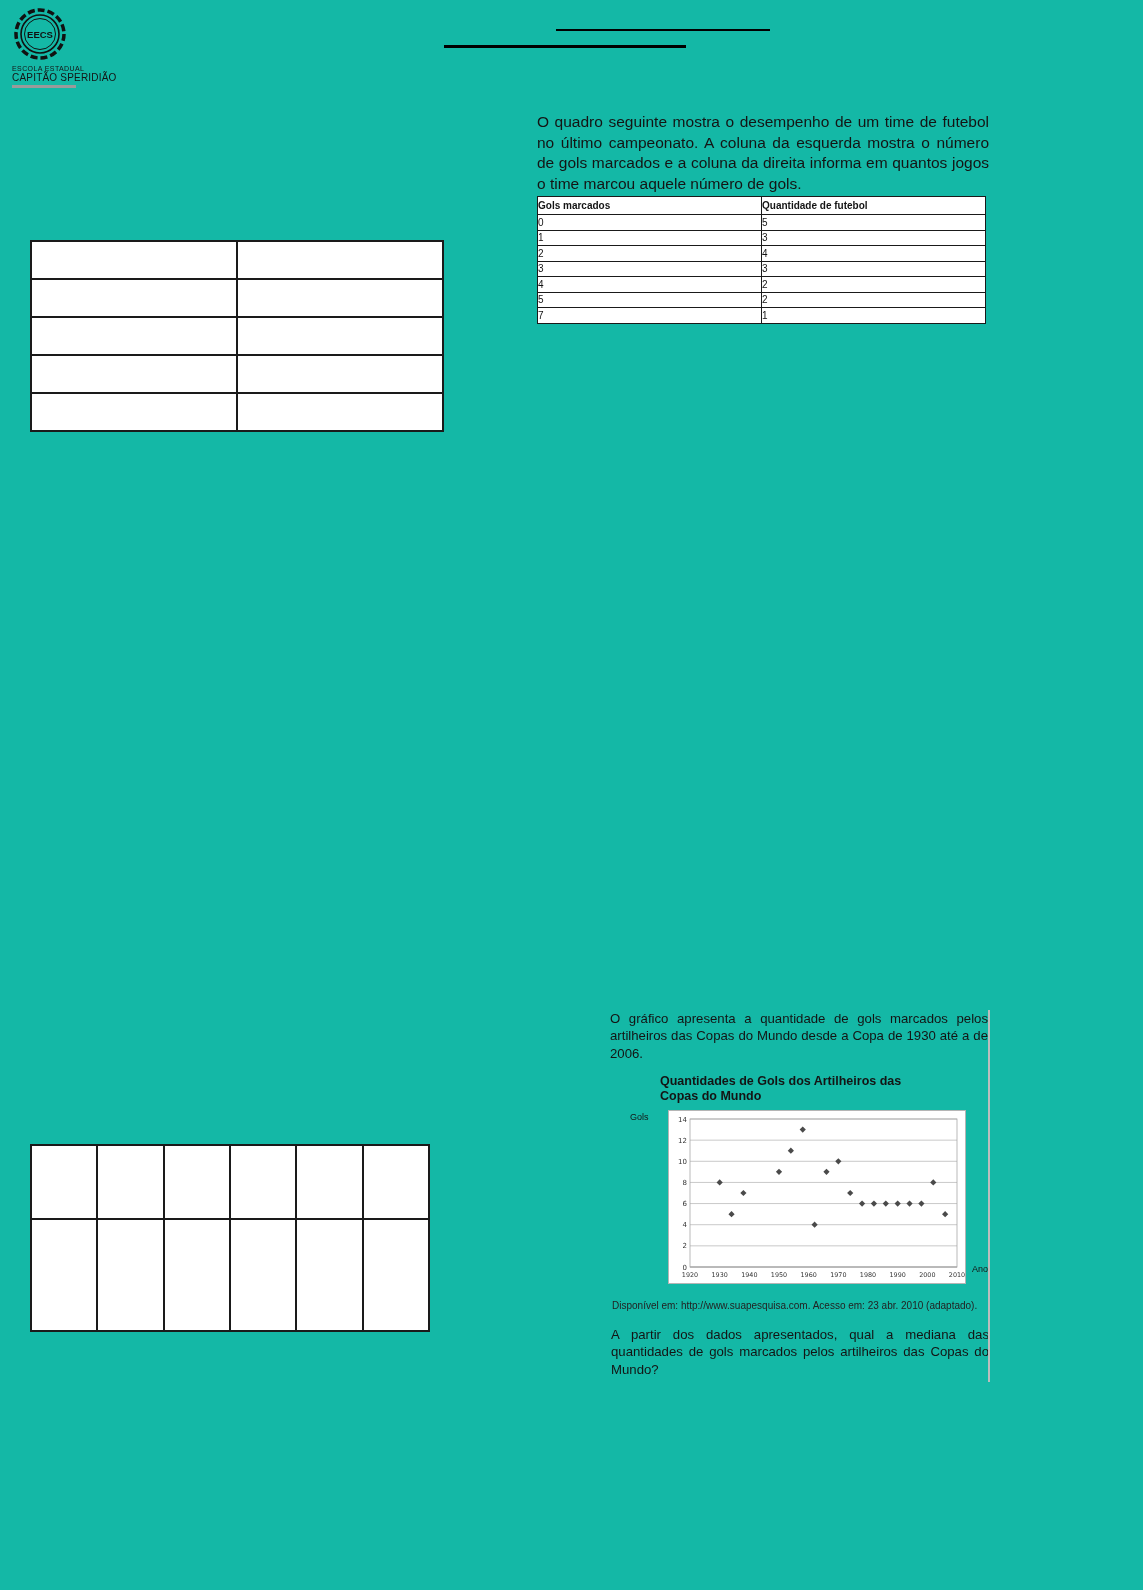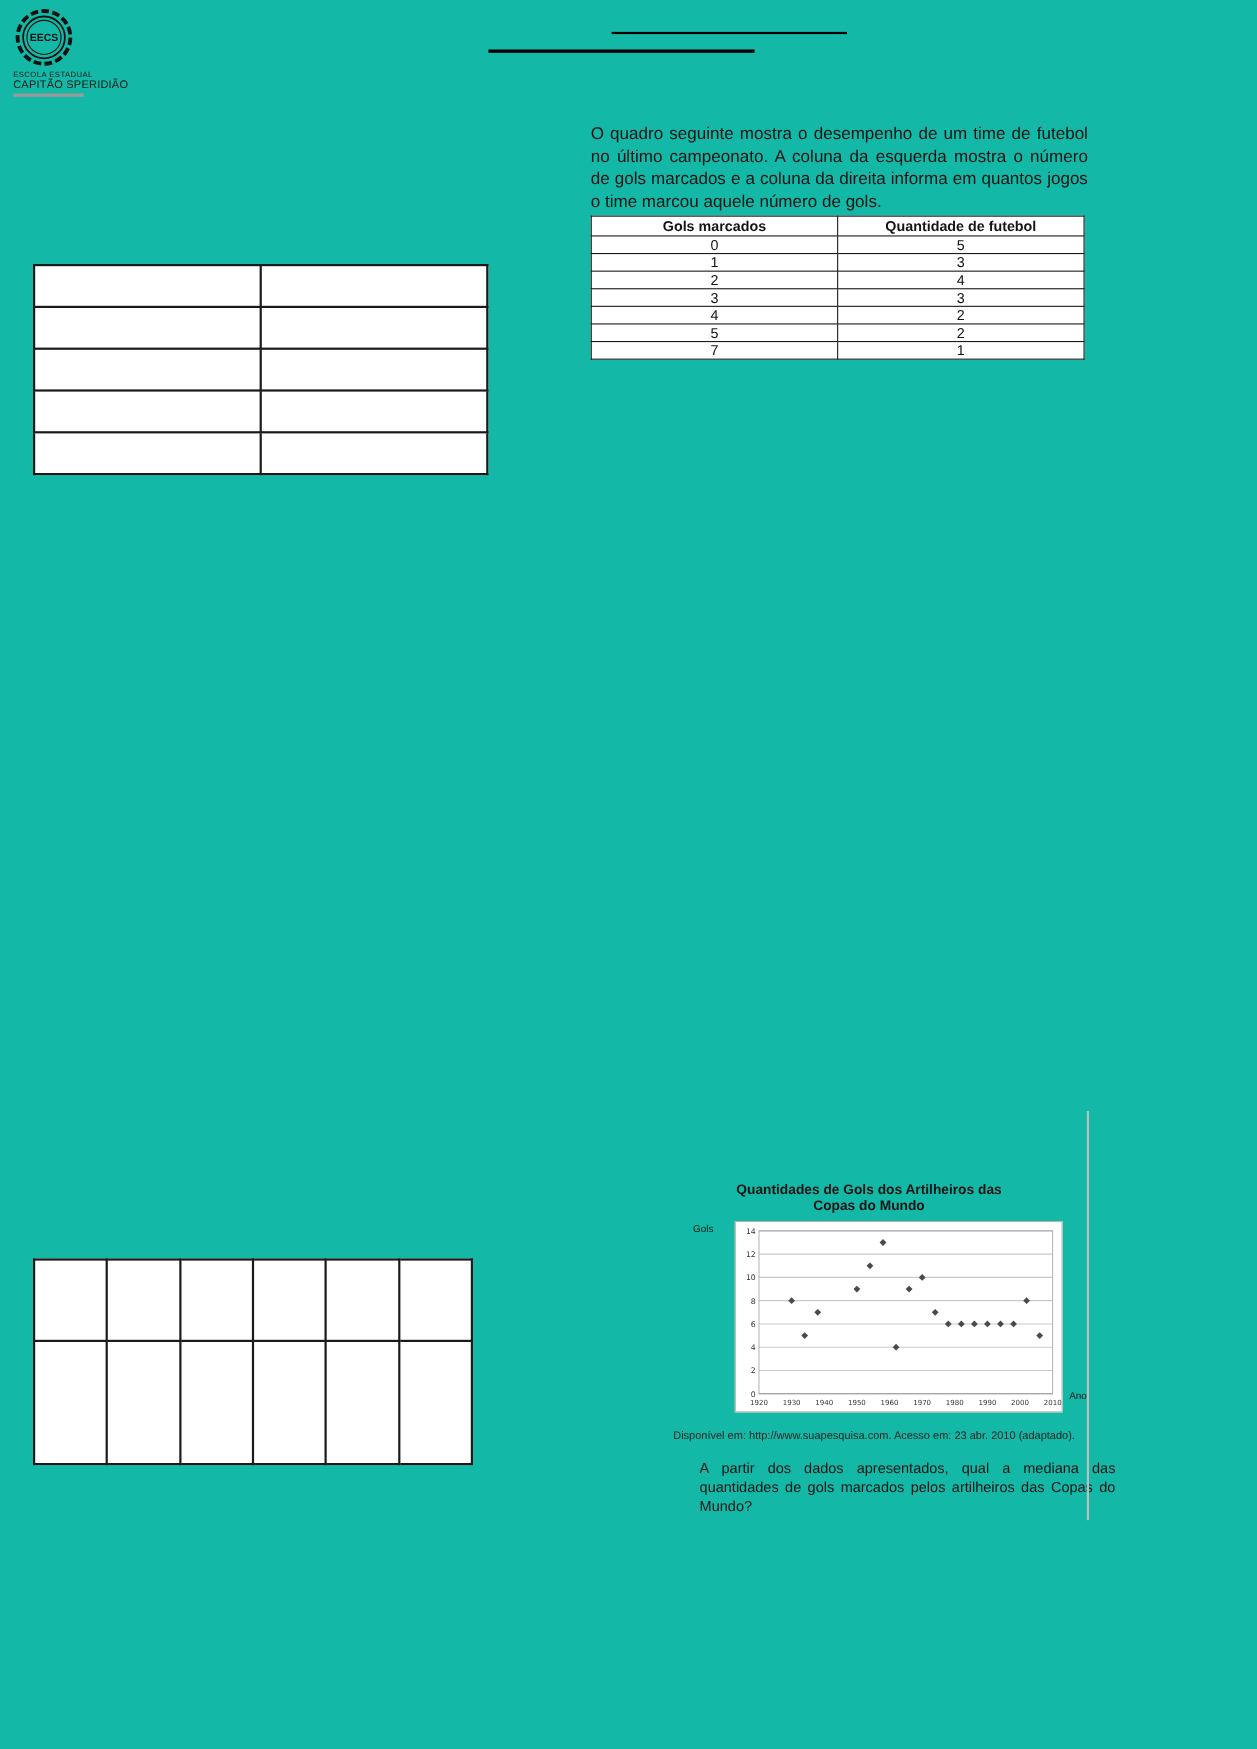--- a/index.html
+++ b/index.html
@@ -18,39 +18,39 @@
 
   
   .blank-line { position:absolute; background:#000; }
   .blank-line-1 { left:556px; top:29px; width:214px; height:2px; }
   .blank-line-2 { left:444px; top:45px; width:242px; height:2.5px; }
 
   .para { position:absolute; text-align:justify; }
   .q1-intro   { left:537px; top:112px; width:452px; font-size:15.5px; line-height:20.6px; }
   .q1-follow  { left:537px; top:332px; width:452px; font-size:15.5px; line-height:20.6px; }
   .q2-intro   { left:610px; top:1010px; width:378px; font-size:13.2px; line-height:17.4px; }
-  .q2-question{ left:636px; top:1326px; width:378px; font-size:13.2px; line-height:17.4px; }
+  .q2-question{ left:611px; top:1326px; width:378px; font-size:13.2px; line-height:17.4px; }
 
   table { border-collapse:collapse; background:#fff; }
 
   .tbl-a { position:absolute; left:30px; top:240px; width:414px; table-layout:fixed; }
   .tbl-a td { border:2px solid #1a1a1a; height:38px; }
 
   .tbl-q1 { position:absolute; left:537px; top:196px; width:449px; table-layout:fixed;
-            font-size:13px; text-align:center; }
+            font-size:10px; text-align:left; }
   .tbl-q1 th { border:1.5px solid #1a1a1a; height:18px; font-weight:bold; padding:0; }
   .tbl-q1 td { border:1px solid #1a1a1a; height:15.5px; padding:0; }
 
   .tbl-b { position:absolute; left:30px; top:1144px; width:400px; table-layout:fixed; }
   .tbl-b td { border:2px solid #1a1a1a; }
   .tbl-b tr:nth-child(1) td { height:74px; }
   .tbl-b tr:nth-child(2) td { height:112px; }
 
   
-  .chart-title { position:absolute; left:660px; top:1074px; width:260px; text-align:center;
+  .chart-title { position:absolute; left:660px; top:1074px; width:260px; text-align:left;
                  font-weight:bold; font-size:12.5px; line-height:15px; }
   .chart-body  { position:absolute; left:628px; top:1110px; width:372px; height:190px; }
   .gols-label  { position:absolute; left:2px; top:2px; font-size:9px; }
   .ano-label   { position:absolute; left:344px; top:154px; font-size:9px; }
   .plot-outer  { position:absolute; left:40px; top:0; width:298px; height:174px;
                  border:1px solid #b5b5b5; background:#fff; }
   .plot-outer svg text { font-family:"DejaVu Sans","Liberation Sans",sans-serif; }
   .chart-source { position:absolute; left:612px; top:1300px; width:372px; text-align:left;
                   font-size:10px; color:#222; }
   .vrule { position:absolute; left:988px; top:1010px; width:2px; height:372px; background:#bdbdbd; }
@@ -133,20 +133,21 @@
       <td>2</td>
     </tr>
     <tr>
       <td>7</td>
       <td>1</td>
     </tr>
   </tbody>
     </table>
 
 
+  <p class="para q2-intro">O gráfico apresenta a quantidade de gols marcados pelos artilheiros das Copas do Mundo desde a Copa de 1930 até a de 2006.</p>
 
   <div class="chart-title">Quantidades de Gols dos Artilheiros das Copas do Mundo</div>
 
   <div class="chart-body">
     <span class="gols-label">Gols</span>
     <div class="plot-outer">
       <svg id="scatter-svg" width="296" height="172">
           <line x1="21" y1="156" x2="288" y2="156" stroke="#8c8c8c" stroke-width="1"></line>
           <text x="18" y="158.6" text-anchor="end" font-size="7" fill="#333">0</text>
           <line x1="21" y1="134.85714285714286" x2="288" y2="134.85714285714286" stroke="#c9c9c9" stroke-width="1"></line>

